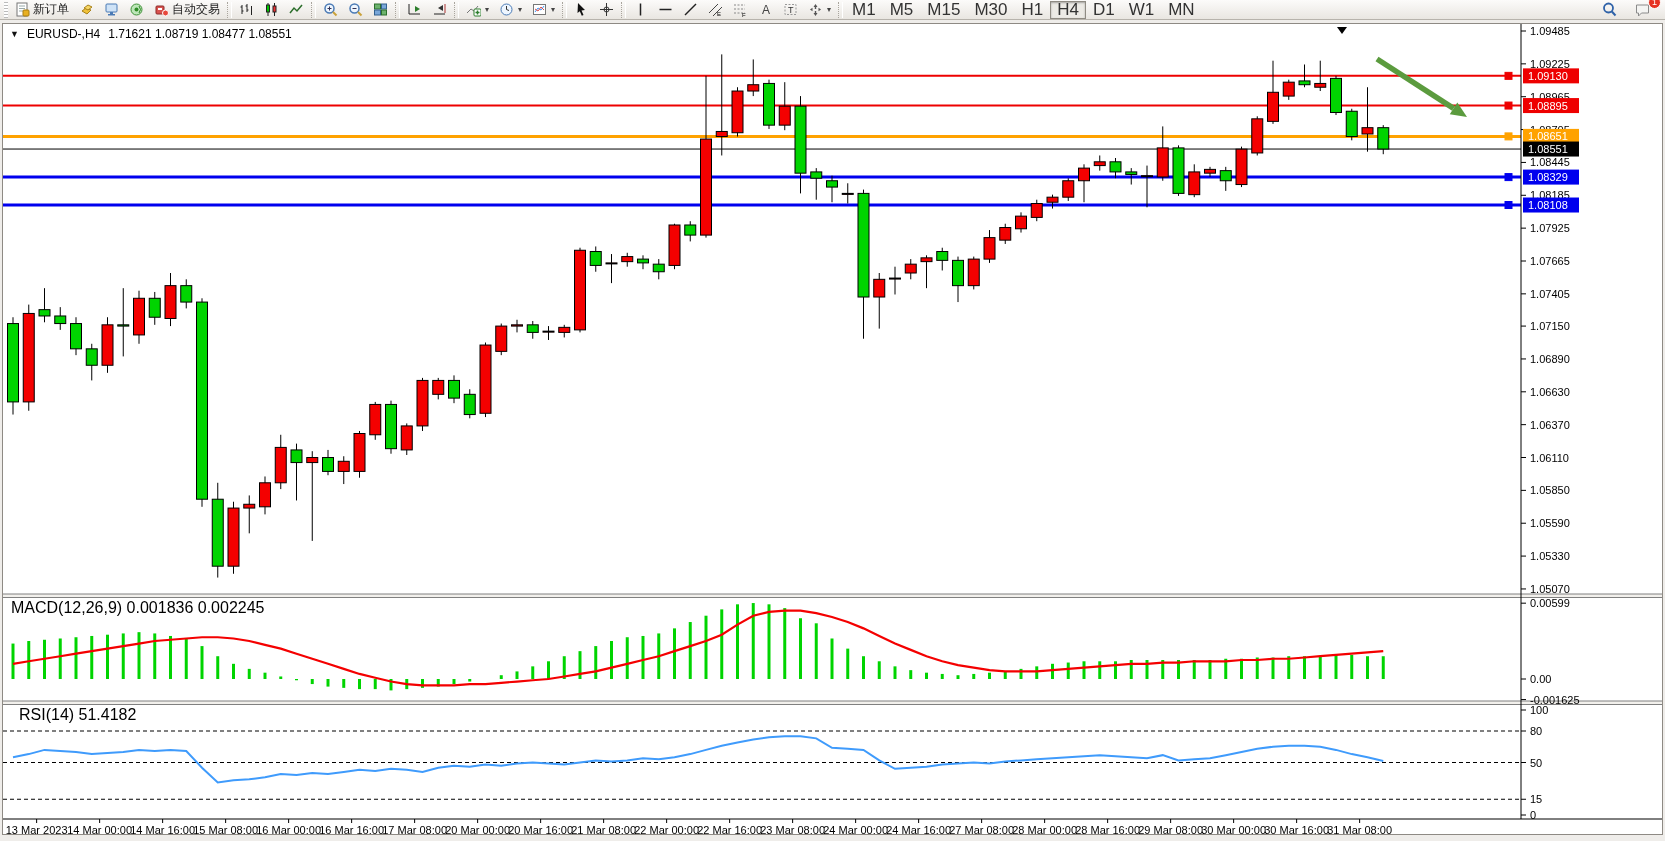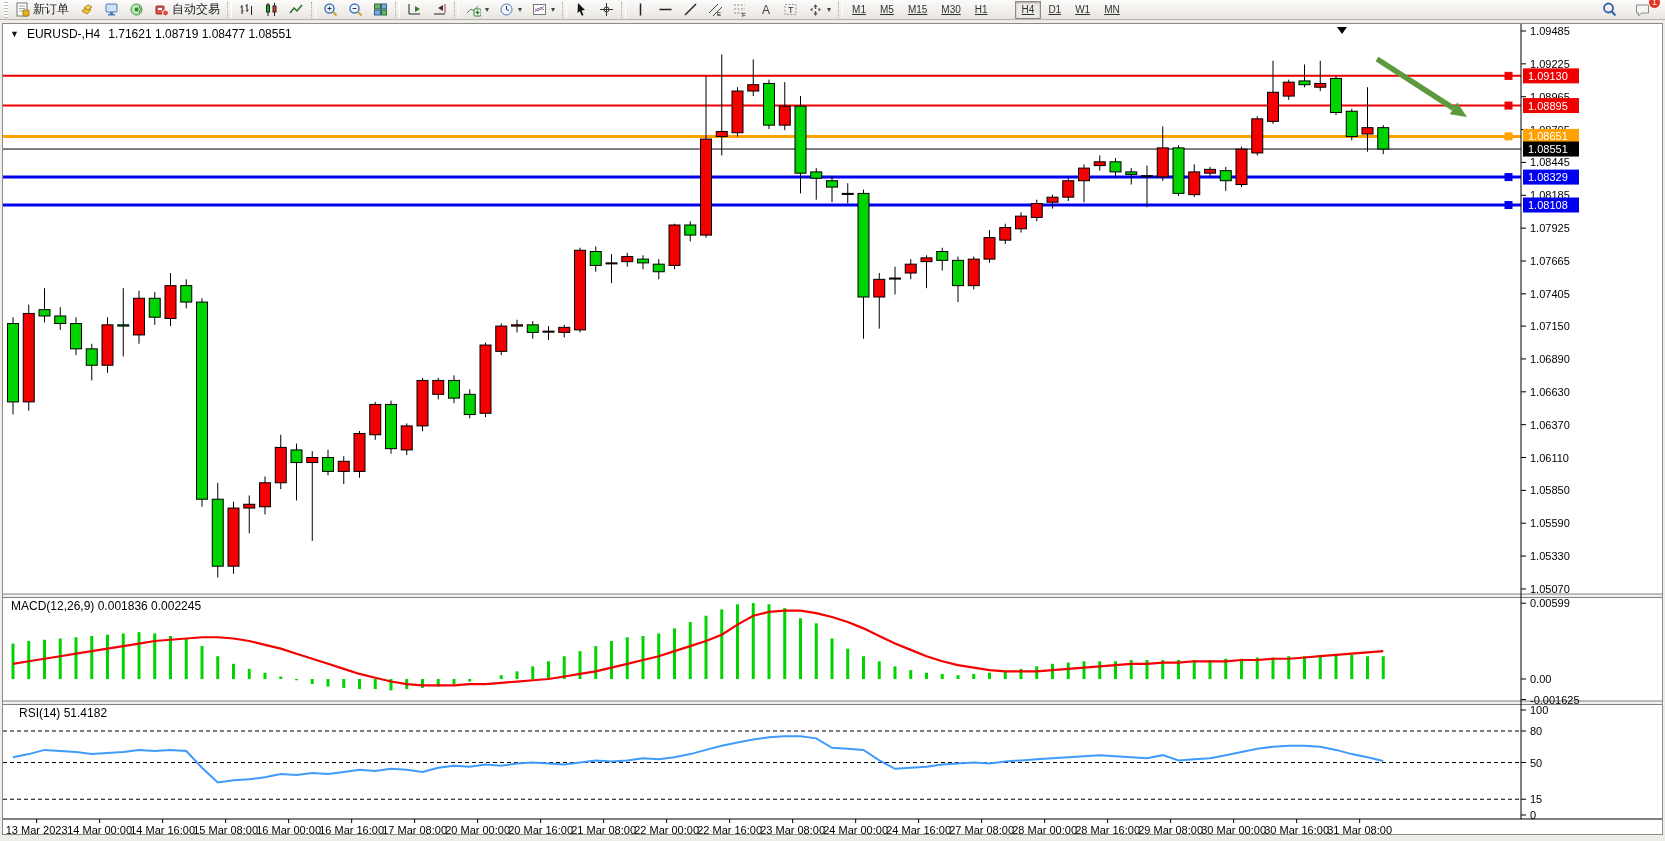--- a/index.html
+++ b/index.html
@@ -17,38 +17,38 @@
     display:flex;align-items:center;font-size:12px;color:#222;
     padding-left:2px;white-space:nowrap;
   }
   .tb-btn{
     display:inline-flex;align-items:center;gap:3px;height:20px;
     padding:0 4px;border:1px solid transparent;border-radius:2px;cursor:default;
   }
   .tb-btn .lbl{font-size:12px;}
   .tb-sep{width:5px;height:16px;margin:0 2px;border-left:1px dotted #a9a59d;border-right:1px solid #fff;}
   .tb-grip{width:4px;height:16px;margin:0 2px;background:repeating-linear-gradient(#bbb,#bbb 1px,#fff 1px,#fff 3px);}
-  .tf-btn{padding:0 6px;height:18px;display:inline-flex;align-items:center;font-size:10px;color:#333;border:1px solid transparent;text-decoration:underline;}
-  .tf-btn.active{background:#eceae5;border:1px solid #8f8b83;box-shadow:inset 0 1px 2px rgba(0,0,0,.3);margin-left:20px;}
+  .tf-btn{padding:0 6px;height:18px;display:inline-flex;align-items:center;font-size:17px;color:#333;border:1px solid transparent;}
+  .tf-btn.active{background:#eceae5;border:1px solid #8f8b83;box-shadow:inset 0 1px 2px rgba(0,0,0,.3);}
   .tb-right{margin-left:auto;display:flex;align-items:center;gap:8px;padding-right:10px;}
   .badge{
     position:absolute;top:-5px;right:-7px;min-width:13px;height:13px;border-radius:7px;
     background:#e63222;color:#fff;font-size:9px;display:flex;align-items:center;justify-content:center;
     border:1px solid #fff;padding:0 2px;
   }
   .chat-wrap{position:relative;}
   .dd{font-size:8px;color:#444;margin-left:1px;}
   
   #chart-window{
     position:absolute;left:2px;top:23px;width:1661px;height:812px;
     background:#ffffff;border:1px solid #8e8a84;
   }
   #chart-svg{position:absolute;left:0;top:0;}
   .overlay-label{
-    position:absolute;font-size:12px;color:#000;pointer-events:none;letter-spacing:0;
+    position:absolute;font-size:16px;color:#000;pointer-events:none;letter-spacing:0;
   }
   #chart-title{top:3px;left:7px;font-size:12px;display:flex;gap:8px;align-items:center;}
   #chart-title .tri{font-size:9px;color:#111;}
   #macd-label{top:575px;left:8px;}
   #rsi-label{top:682px;left:16px;}
   text{font-family:"Liberation Sans",sans-serif;}
 </style>
 </head>
 <body>
 

